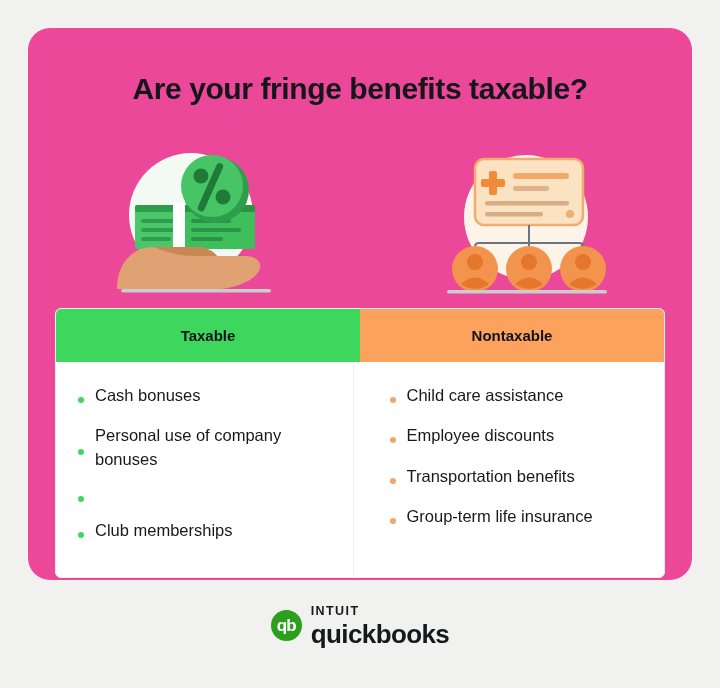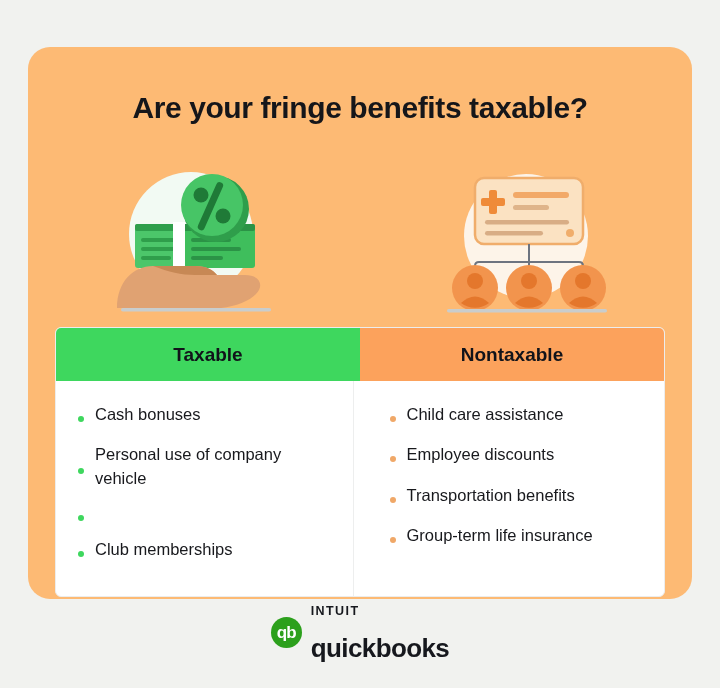--- a/index.html
+++ b/index.html
@@ -21,24 +21,23 @@
     display: flex;
     flex-direction: column;
     align-items: center;
   }
   .card {
     position: absolute;
     left: 28px;
     top: 28px;
     width: 664px;
     height: 552px;
-    background: #fdba74;
+    background: #ec4899;
     border-radius: 22px;
     box-sizing: border-box;
-    margin-top: 19px;
   }
   .title {
     position: absolute;
     left: 0;
     top: 44px;
     width: 100%;
     text-align: center;
     font-size: 30px;
     font-weight: bold;
     color: #15161a;
@@ -72,21 +71,21 @@
   }
   .thead {
     display: flex;
   }
   .th {
     flex: 1;
     height: 53px;
     display: flex;
     align-items: center;
     justify-content: center;
-    font-size: 19px;
+    font-size: 15px;
     font-weight: bold;
     color: #11131a;
   }
   .th.taxable { background: #3ed75e; }
   .th.nontaxable { background: #fca25c; }
   .tbody {
     display: flex;
     min-height: 215px;
   }
   .tcol {
@@ -143,21 +142,21 @@
   .qb-words {
     display: flex;
     flex-direction: column;
     line-height: 1.0;
   }
   .qb-intuit {
     font-size: 12.5px;
     font-weight: bold;
     letter-spacing: 1.4px;
     color: #16181d;
-    margin-bottom: 17px;
+    margin-bottom: 3px;
   }
   .qb-name {
     font-size: 26px;
     font-weight: bold;
     letter-spacing: -0.6px;
     color: #16181d;
   }
 </style>
 </head>
 <body>
@@ -250,21 +249,21 @@
 
       <div class="tbody">
 
         <div class="tcol left">
           <div class="li">
             <span class="bullet green"></span>
             <span>Cash bonuses</span>
           </div>
           <div class="li">
             <span class="bullet green"></span>
-            <span>Personal use of company vehicle</span>
+            <span>Personal use of company bonuses</span>
           </div>
           <div class="li">
             <span class="bullet green"></span>
           </div>
           <div class="li">
             <span class="bullet green"></span>
             <span>Club memberships</span>
           </div>
         </div>
 

